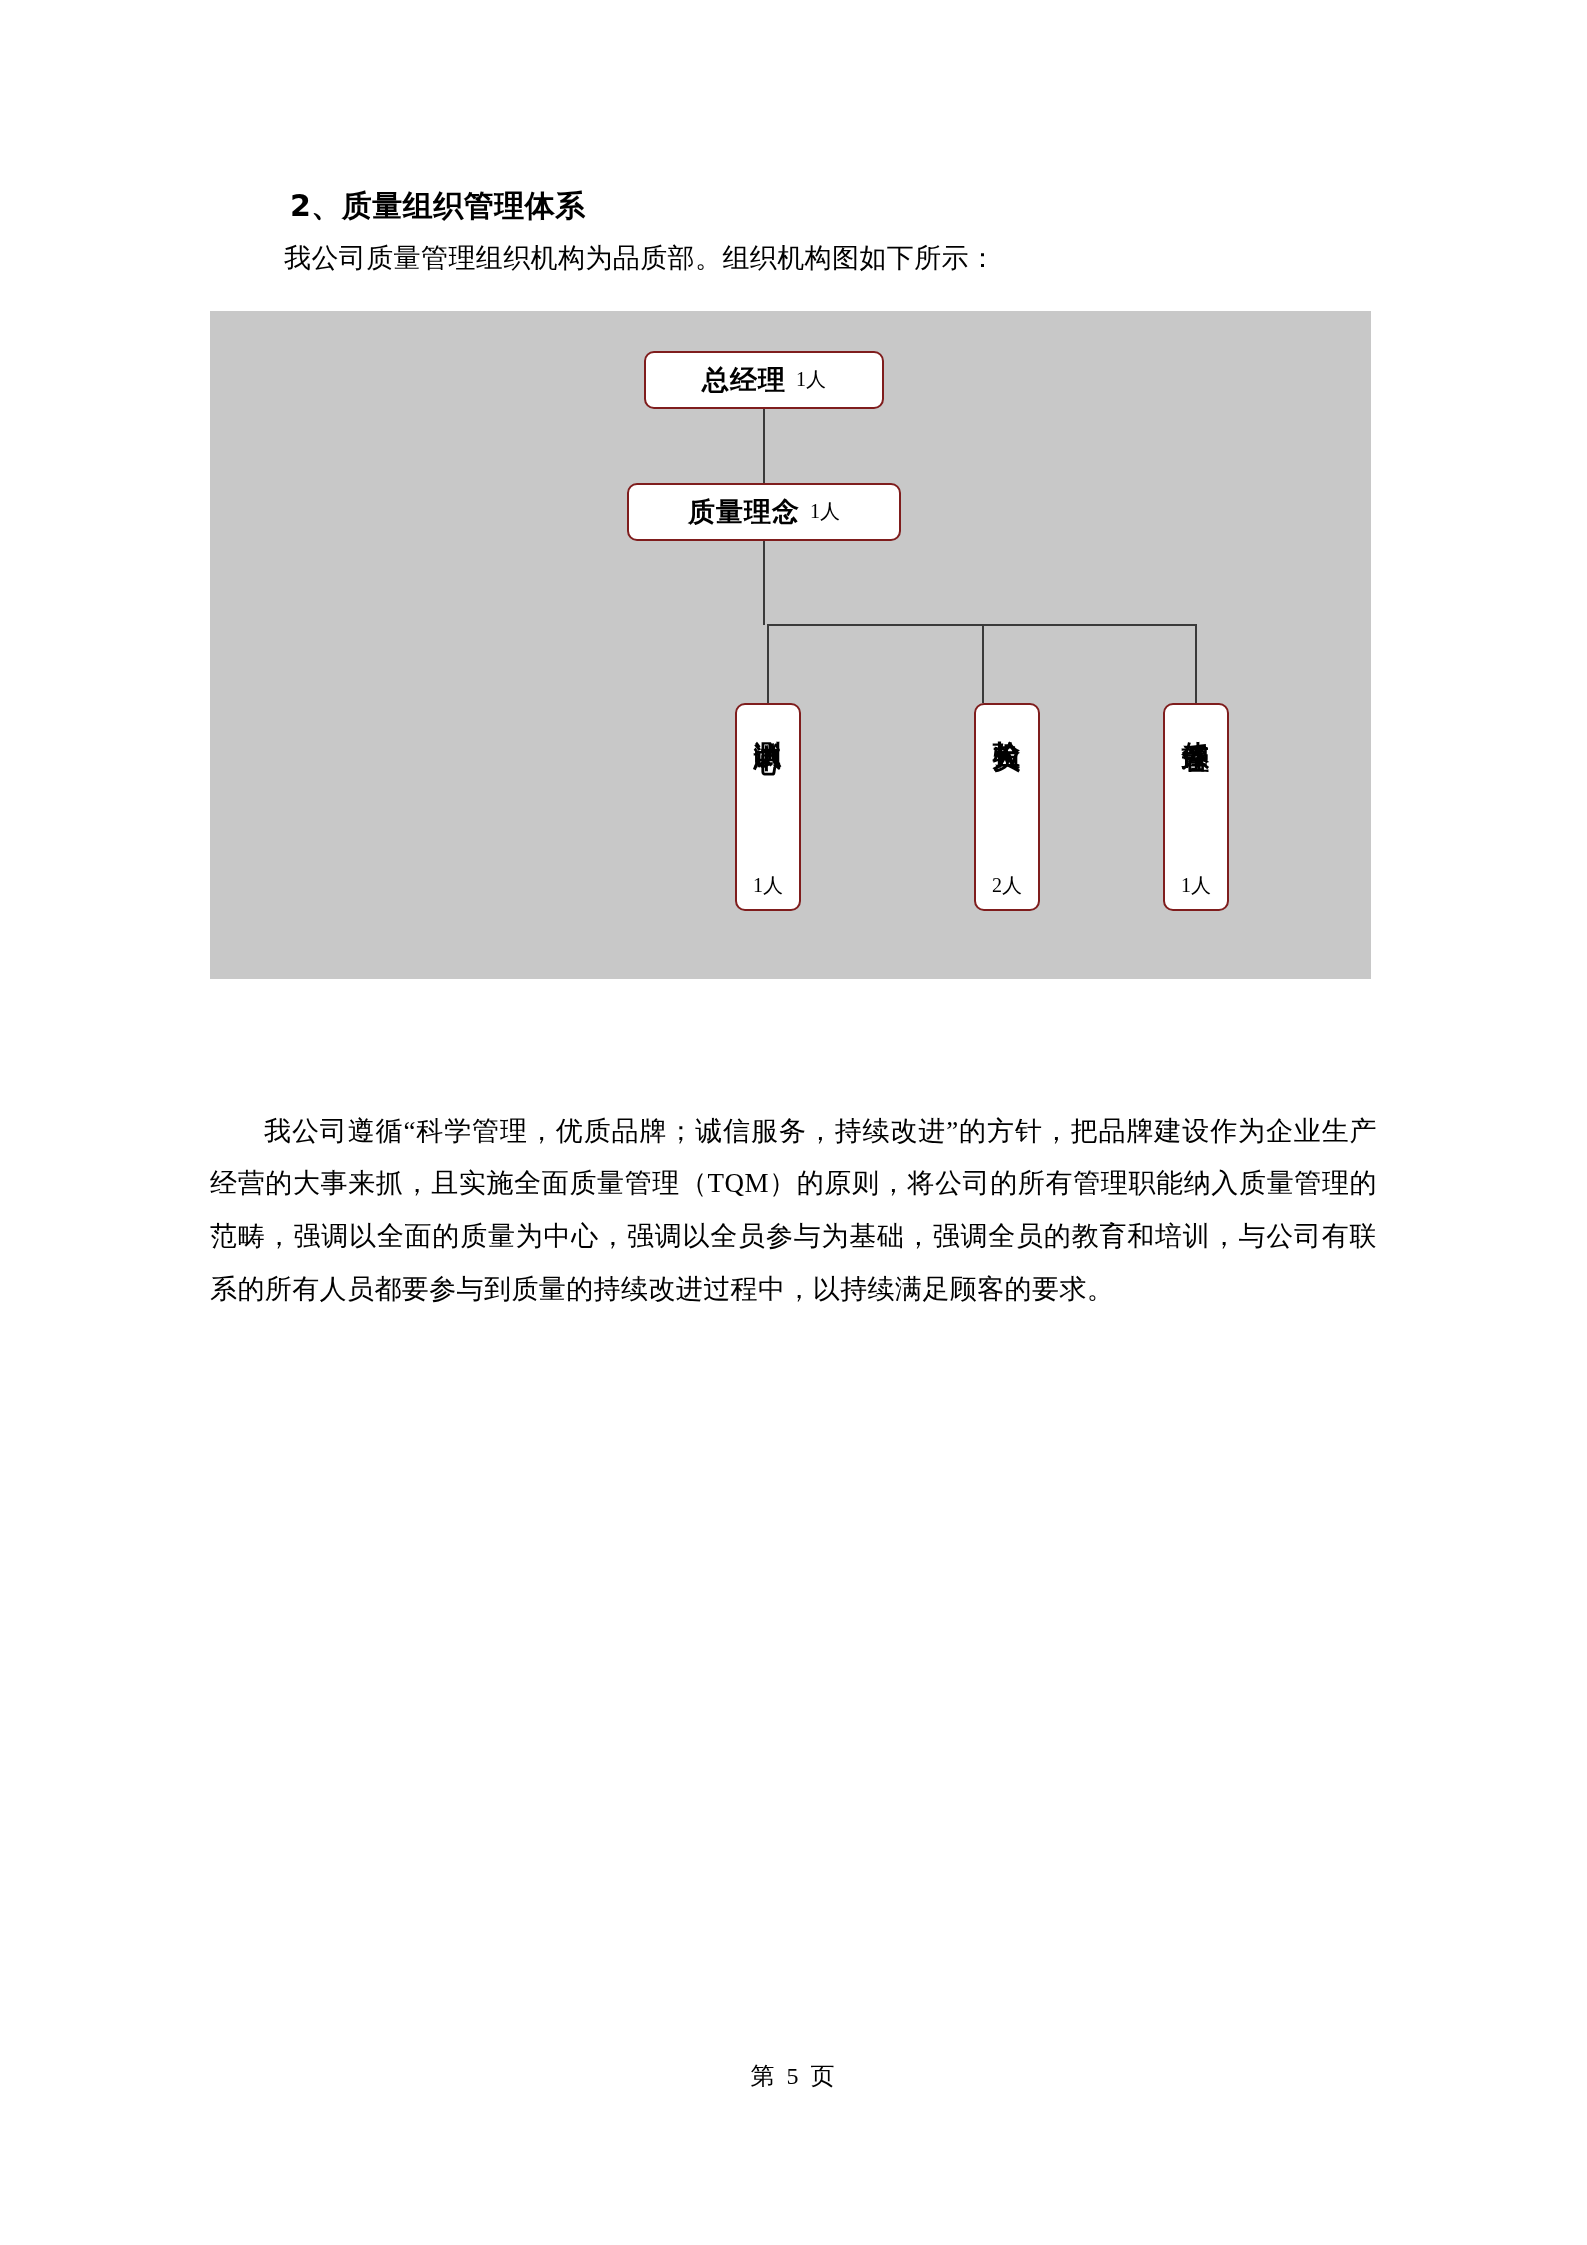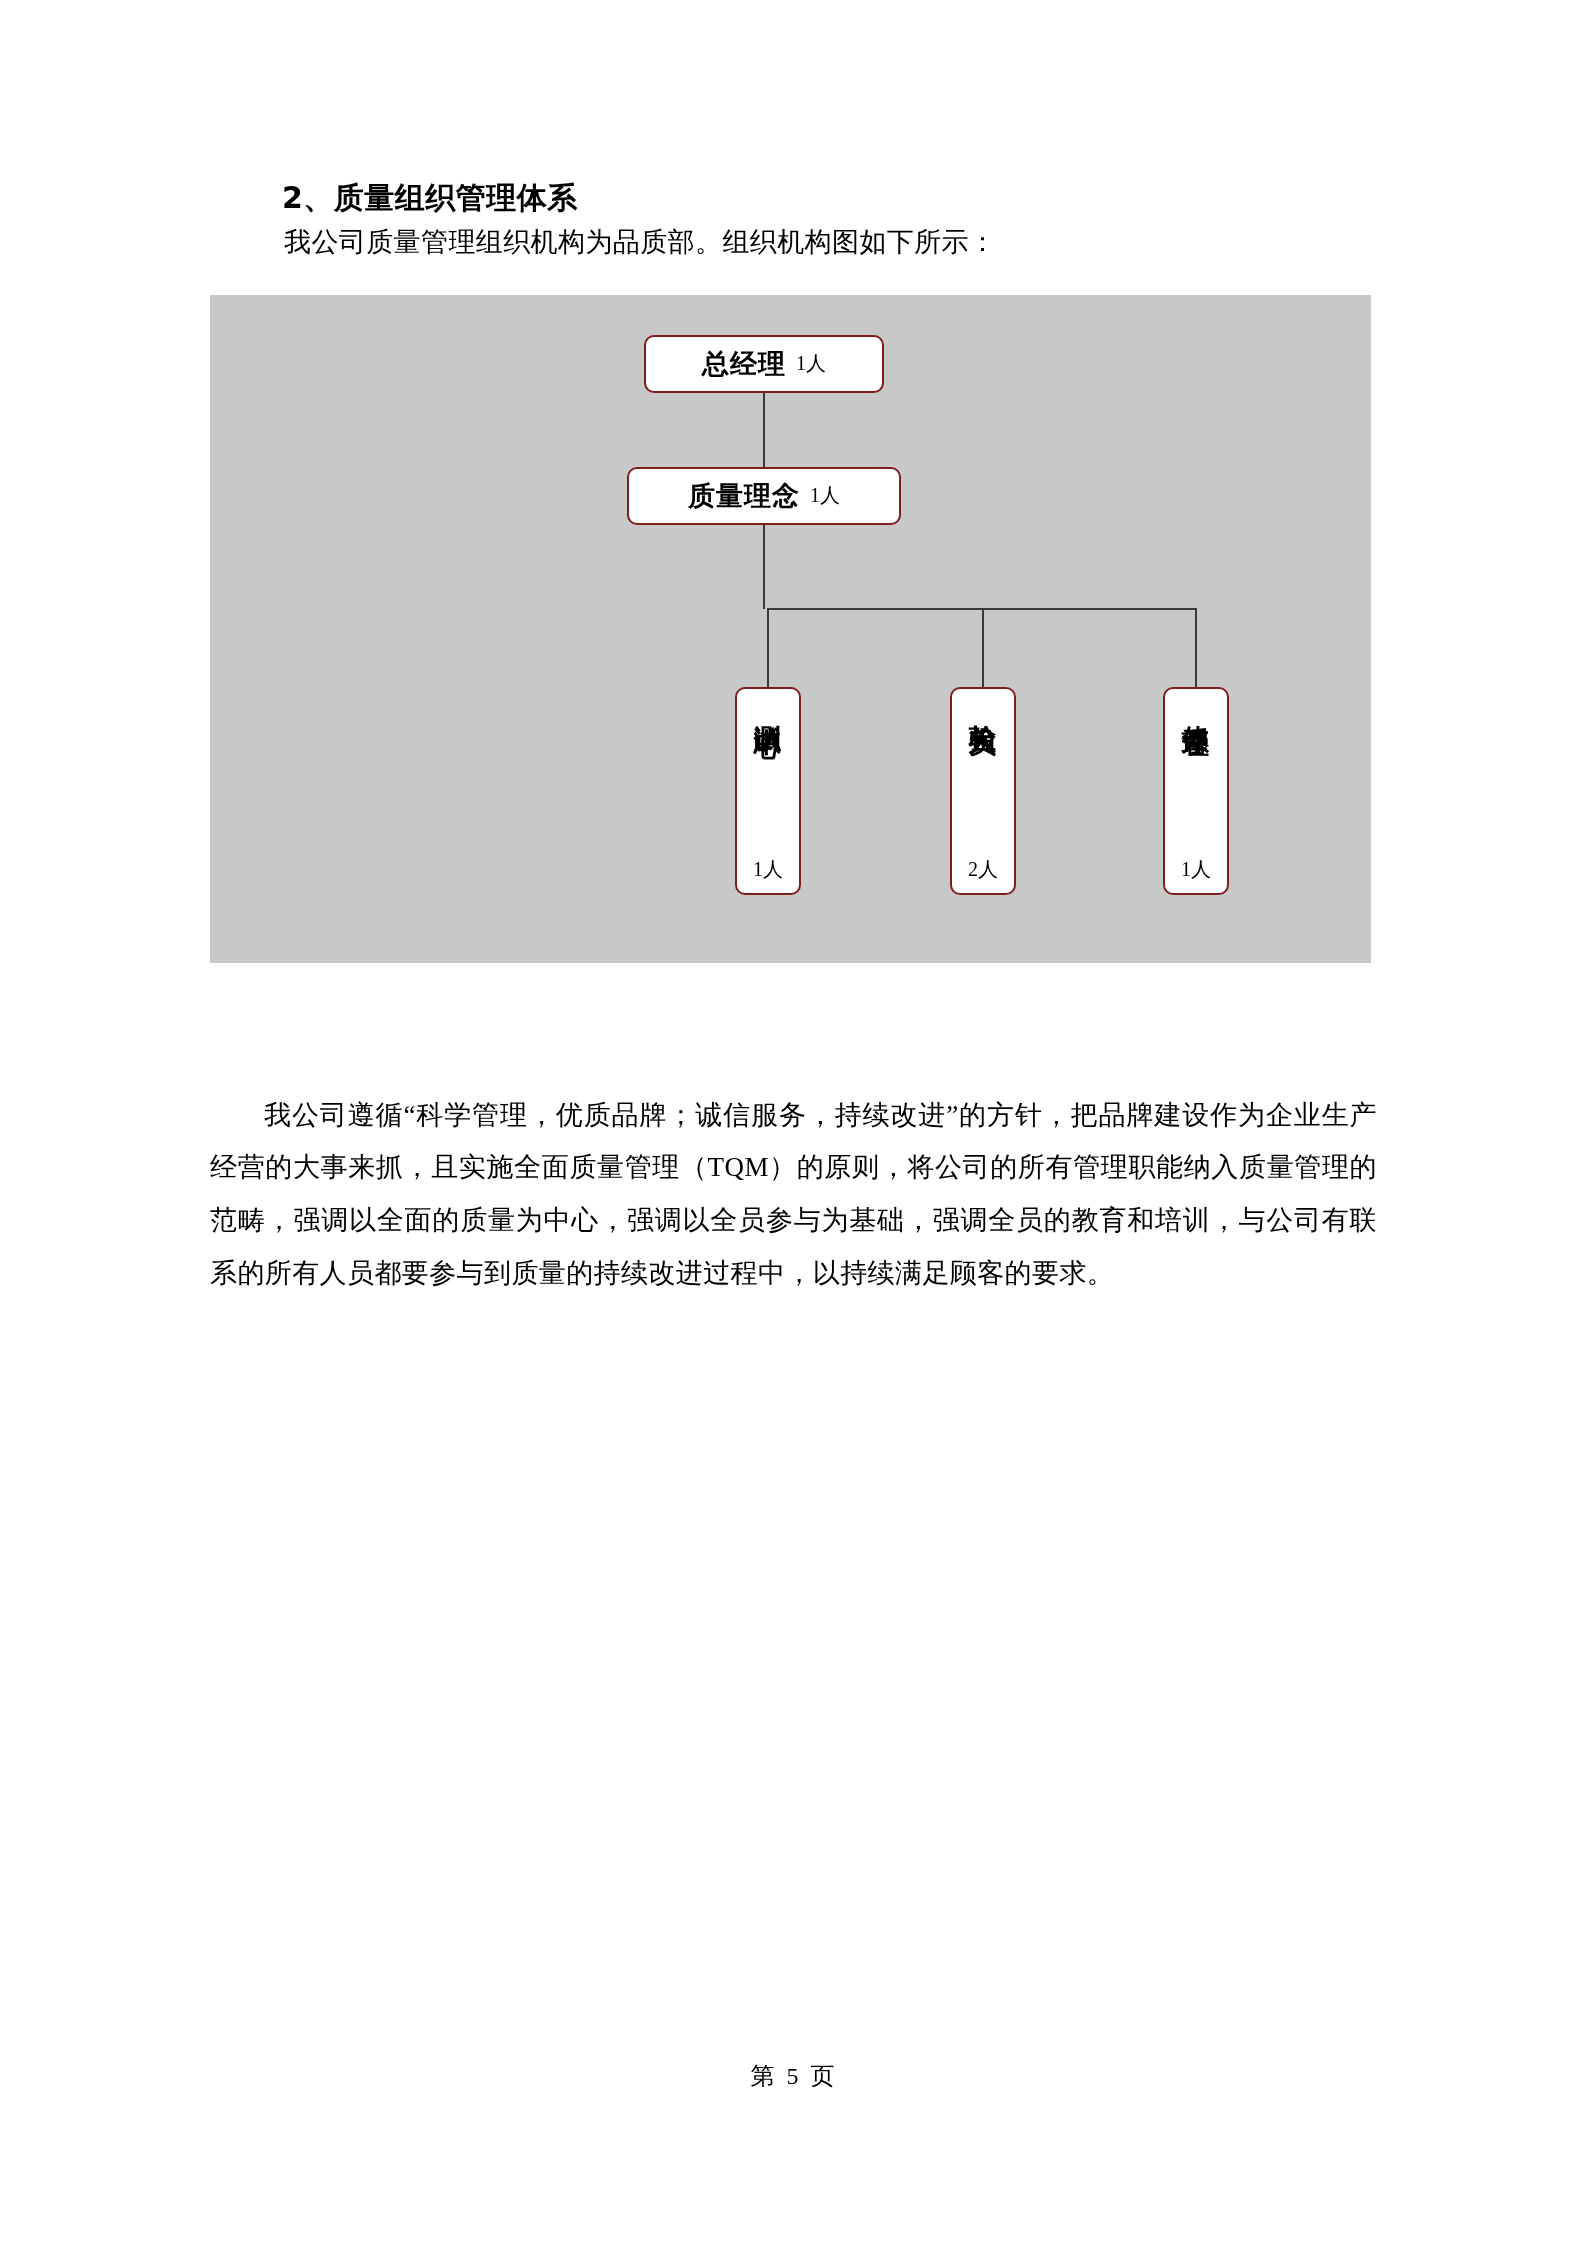--- a/index.html
+++ b/index.html
@@ -25,21 +25,21 @@
   .content {
     position: absolute;
     left: 210px;
     top: 180px;
     width: 1167px;
   }
   h2.heading {
     font-family: "DejaVu Sans", sans-serif;
     font-weight: bold;
     font-size: 30px;
-    margin: 0;
+    margin: 8px;
     padding: 0 0 0 72px;
     letter-spacing: 0.5px;
     line-height: 1.2;
   }
   p.body-text {
     font-family: "Liberation Serif", serif;
     font-size: 27px;
     line-height: 1.95;
     margin: 0;
     text-align: justify;
@@ -113,21 +113,21 @@
     font-size: 27px;
     line-height: 1.15;
     letter-spacing: 2px;
   }
   .vnode .count {
     margin-left: 0;
     font-size: 20px;
     font-family: "Liberation Serif", serif;
   }
   #node-test { left: 525px; top: 392px; }
-  #node-insp { left: 740px; top: 392px; }
+  #node-insp { left: 764px; top: 392px; }
   #node-sys  { left: 953px; top: 392px; }
 
   .line {
     position: absolute;
     background: #3a3a3a;
   }
   
   #line-1 { left: 553px; top: 98px; width: 2px; height: 74px; }
   
   #line-2 { left: 553px; top: 230px; width: 2px; height: 84px; }

